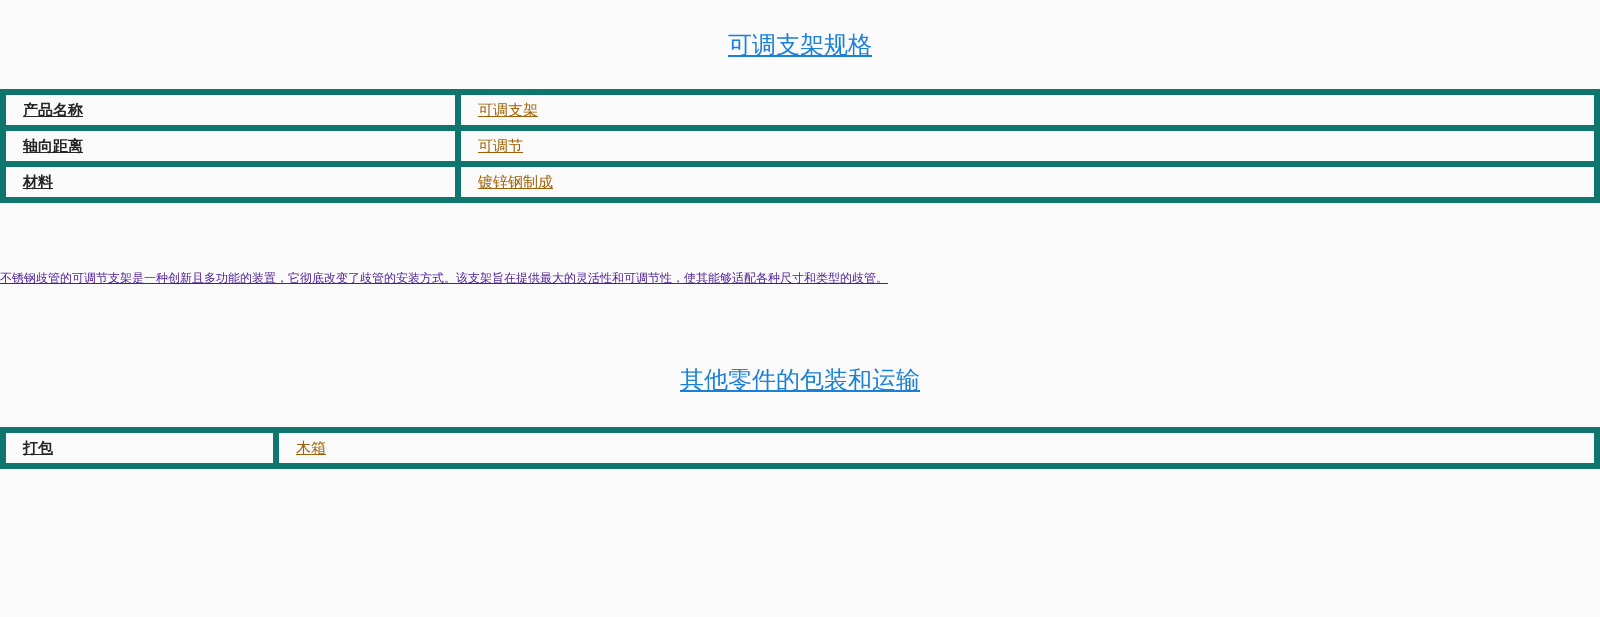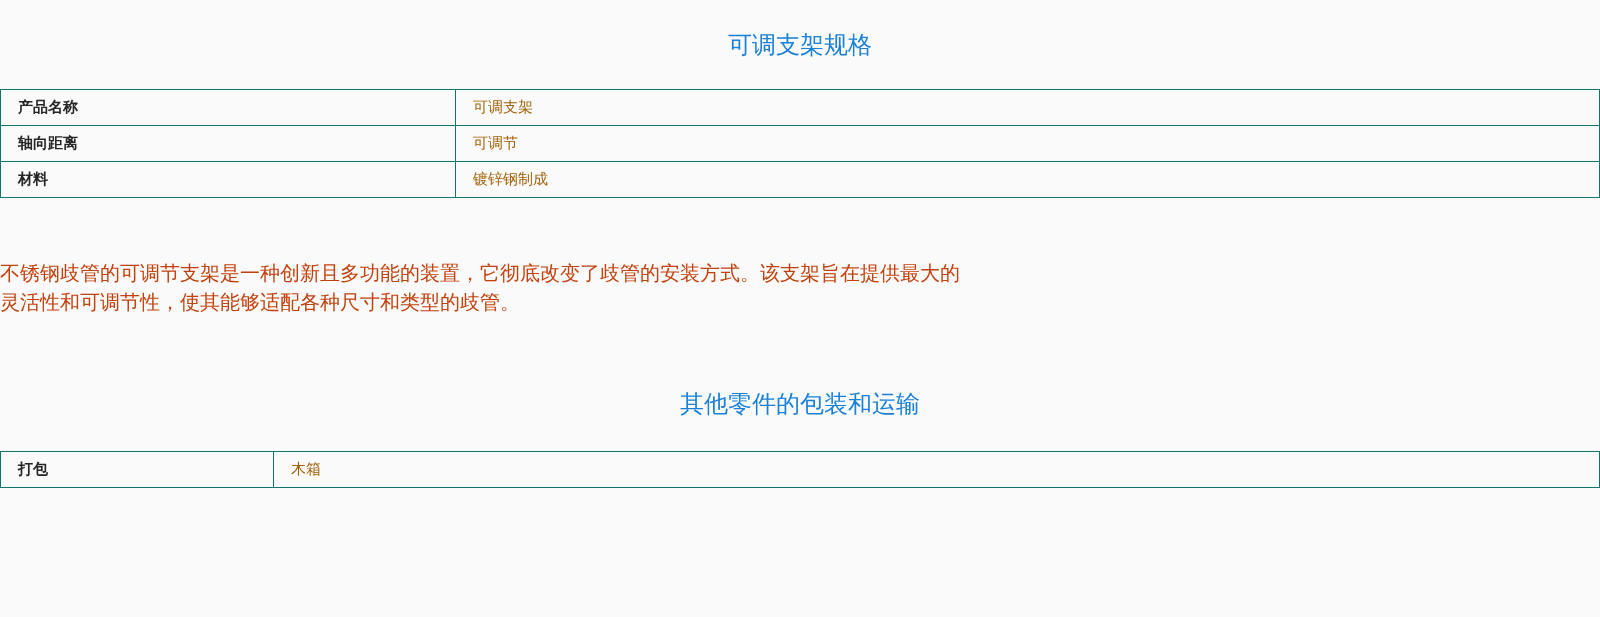--- a/index.html
+++ b/index.html
@@ -1,15 +1,15 @@
 <!DOCTYPE html>
 <html><head>
 <meta charset="utf-8">
 <style>
-  * { margin: 0; padding: 0; box-sizing: border-box; }
+  * { margin: 0; padding: 0; box-sizing: border-box; text-decoration: underline; }
   html, body { width: 1600px; height: 617px; }
   body {
     background: #fafafa;
     font-family: "Liberation Sans", "DejaVu Sans", sans-serif;
     color: #333;
     overflow: hidden;
   }
   .blue-title {
     color: #1a80d9;
     font-size: 24px;
@@ -17,21 +17,21 @@
     text-align: center;
     line-height: 30px;
   }
   #spec-title { margin-top: 30px; }
   table {
     width: 100%;
     border-collapse: collapse;
     table-layout: fixed;
   }
   td {
-    border: 1px solid #0f766e;
+    border: 6px solid #0f766e;
     height: 36px;
     padding: 0 10px 0 17px;
     font-size: 15px;
     vertical-align: middle;
     white-space: nowrap;
     overflow: hidden;
   }
   td.label-cell { font-weight: bold; color: #262626; }
   td.value-cell { color: #a16207; }
   #spec-table { margin-top: 29px; }
@@ -64,23 +64,23 @@
     left: 12px;
     top: -4px;
     width: 13px;
     height: 13px;
     border-radius: 50%;
     background: #0d6fd0;
   }
   .features-desc {
     width: 975px;
     padding-top: 3px;
-    font-size: 20px;
+    font-size: 12px;
     line-height: 29px;
-    color: #c2410c;
+    color: #4c1d95;
   }
   #pack-title { margin-top: 72px; }
 </style>
 </head>
 <body>
 
 <div class="blue-title" id="spec-title">可调支架规格</div>
 
 <table id="spec-table">
   <colgroup>

